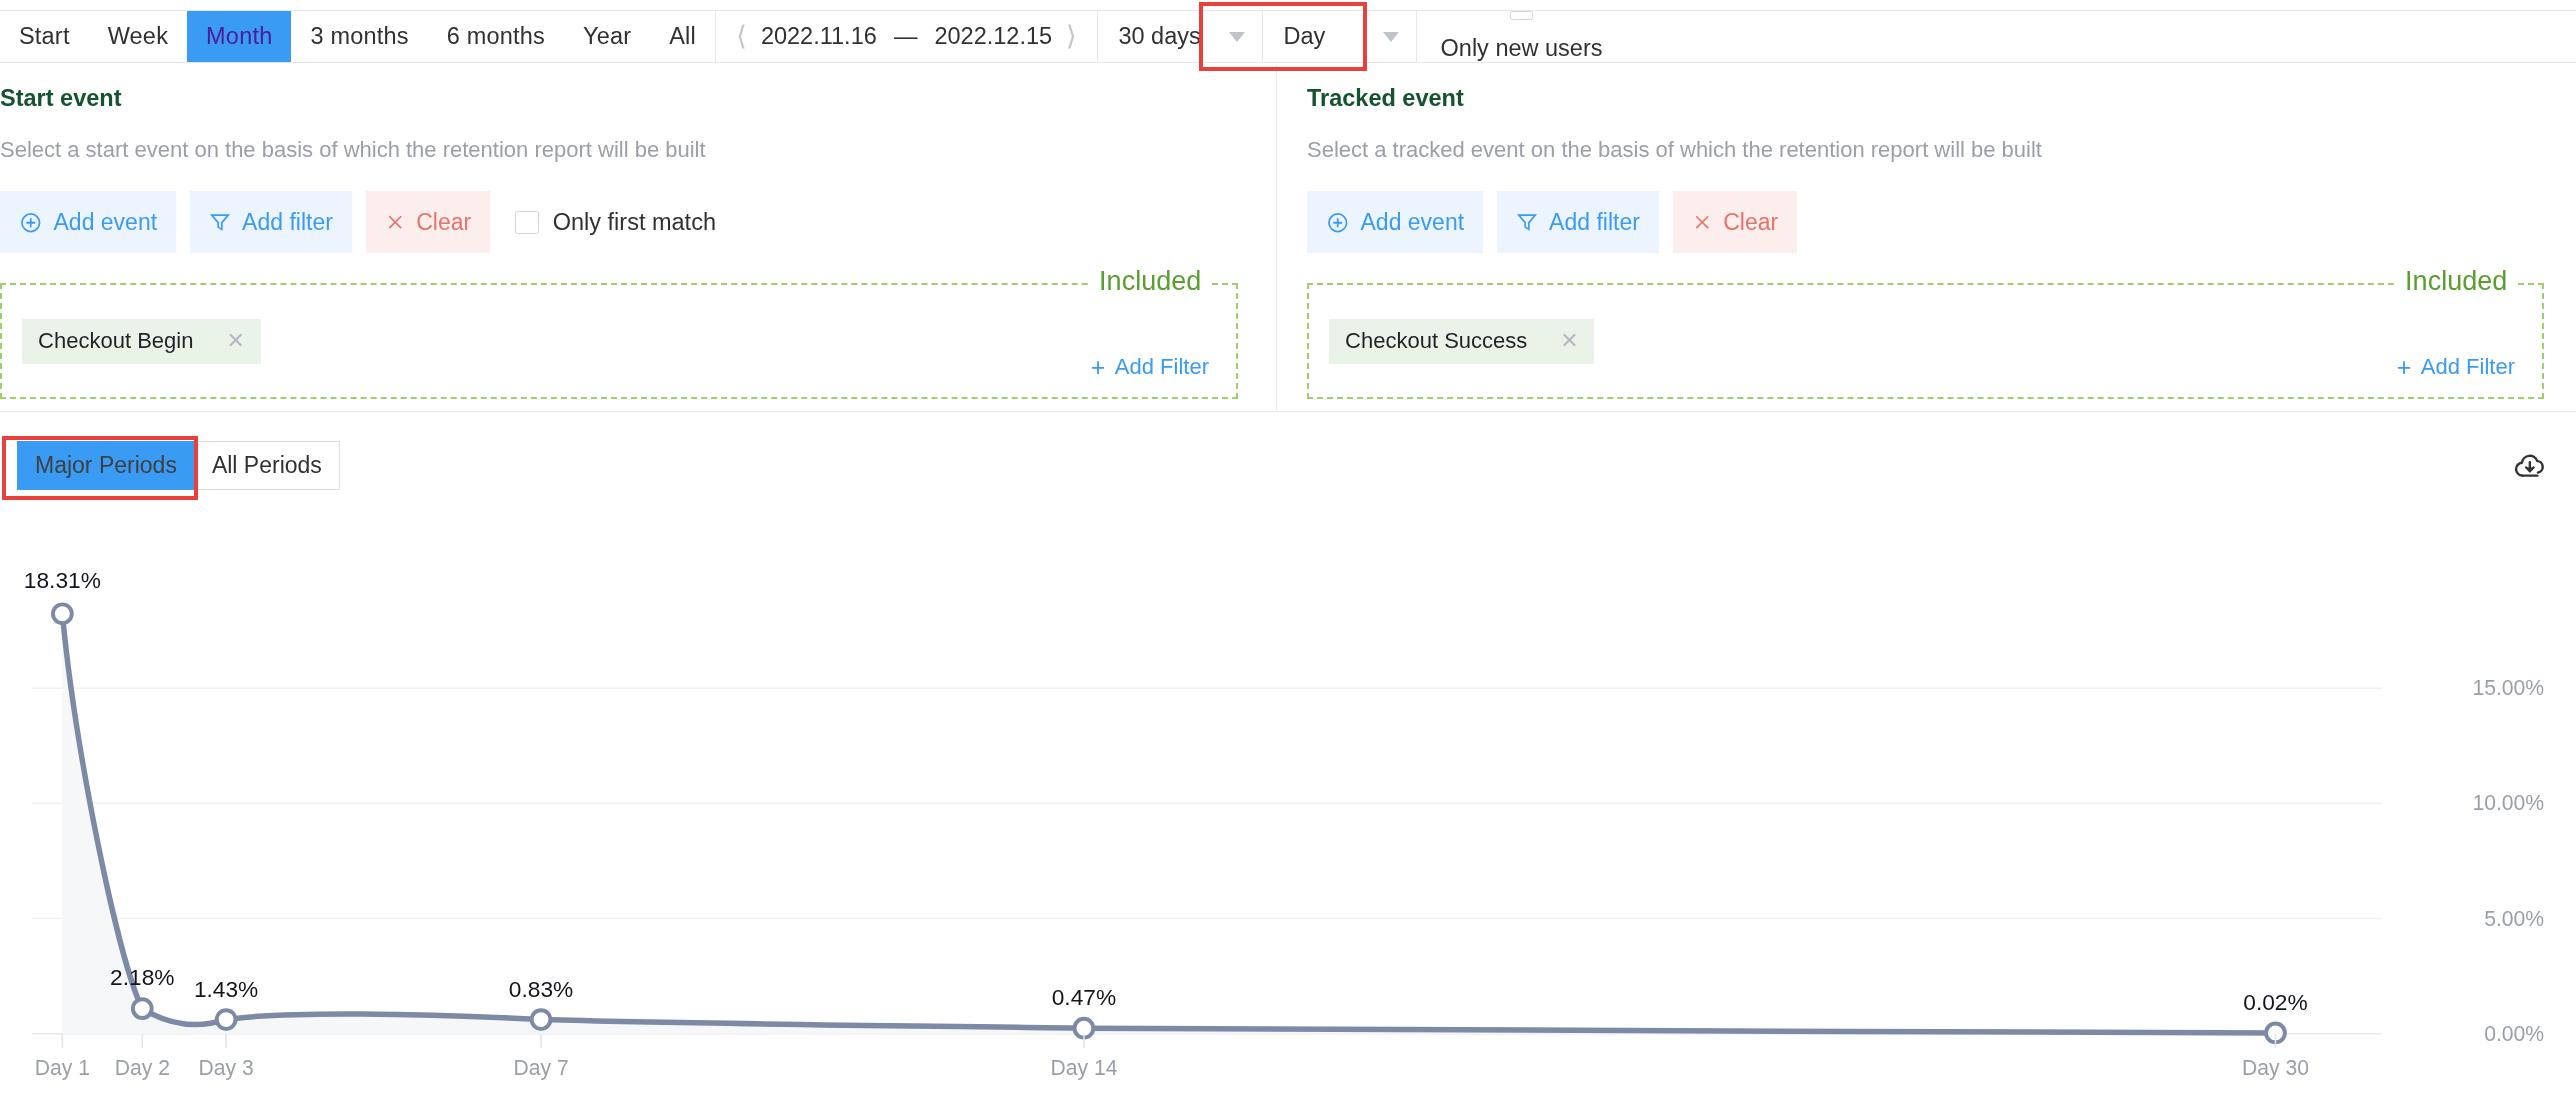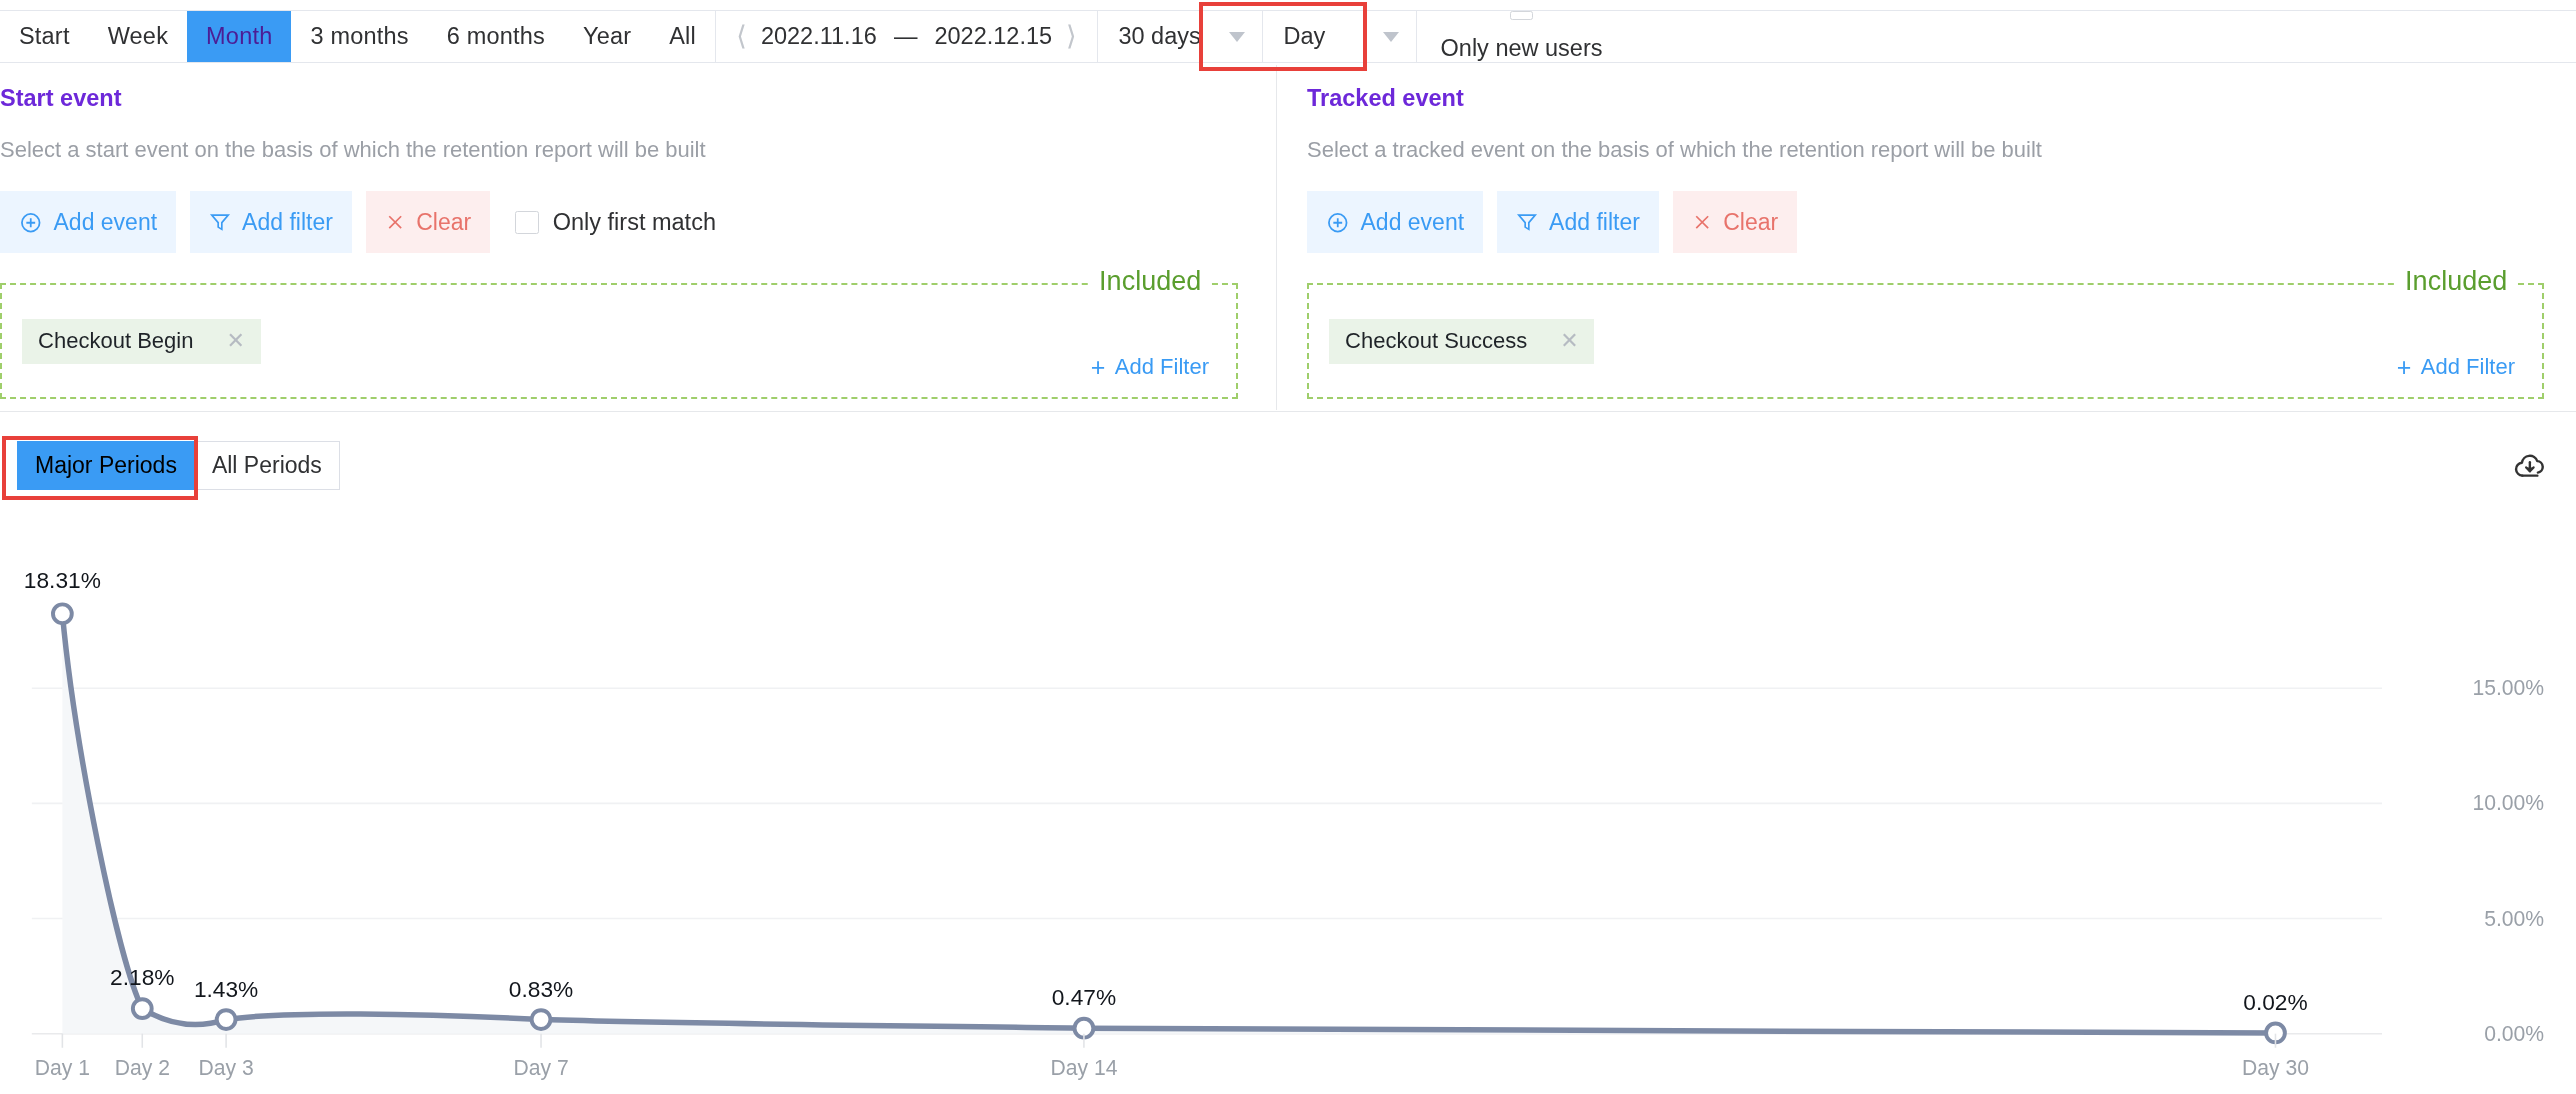--- a/index.html
+++ b/index.html
@@ -62,21 +62,21 @@
   }
   .chk-label { font-size: 23.5px; color: #303133; white-space: nowrap; }
 
   
   .panels { position: absolute; left: 0; top: 65px; width: 2576px; height: 345px; display: flex; }
   .panel { position: relative; padding: 20.4px 0 0 0; }
   .panel.left { width: 1277px; border-right: 1.6px solid #e6e8eb; }
   .panel.right { width: 1299px; }
   .panel-inner { padding-left: 0; }
   .panel.left .panel-inner { padding-left: 0px; }
-  .p-title { font-size: 23.5px; color: #6d28d9; font-weight: bold; margin: 0 0 25px 0; }
+  .p-title { font-size: 23.5px; color: #14532d; font-weight: bold; margin: 0 0 25px 0; }
   .p-sub { font-size: 22px; color: #9b9fa6; margin: 0 0 28px 0; }
   .btn-row { display: flex; align-items: center; gap: 14px; margin-bottom: 30px; }
   .abtn {
     display: flex; align-items: center; gap: 11px;
     height: 62px; padding: 2px 19px; font-size: 23px;
     background: #ecf5ff; color: #3a9bf4; cursor: pointer; user-select:none;
   }
   .abtn.danger { background: #fdeeee; color: #e8736b; }
   .abtn svg { display: block; }
   .chk-inline { display:flex; align-items:center; gap:14px; margin-left: 11px; }
@@ -108,21 +108,21 @@
 
   
   .chart-sec { position: absolute; left: 0; top: 411px; width: 2576px; height: 683px; border-top: 1.6px solid #e6e8eb; }
   .period-tabs { position: absolute; left: 17px; top: 29px; display: flex; }
   .ptab {
     height: 49px; display:flex; align-items:center; justify-content:center;
     padding: 0 17px; font-size: 23px; color: #303133;
     border: 1.6px solid #dcdfe6; background:#fff; cursor:pointer; user-select:none;
   }
   .ptab + .ptab { border-left: none; }
-  .ptab.active { background: #3a9bf4; color:#000000; border-color:#3a9bf4; }
+  .ptab.active { background: #3a9bf4; color:#404040; border-color:#3a9bf4; }
   .dl-icon { position:absolute; right: 28px; top: 38px; cursor:pointer; }
 
   .plot { position: absolute; left: 0; top: 78px; width: 2576px; height: 604px; }
   .plot svg { display: block; }
   .dlabel { font-size: 29px; fill: #12161c; font-family: "Liberation Sans", sans-serif; }
   .xlabel { font-size: 27px; fill: #9aa0a8; font-family: "Liberation Sans", sans-serif; }
   .ylabel { font-size: 27px; fill: #9aa0a8; font-family: "Liberation Sans", sans-serif; }
 </style>
 </head>
 <body>

